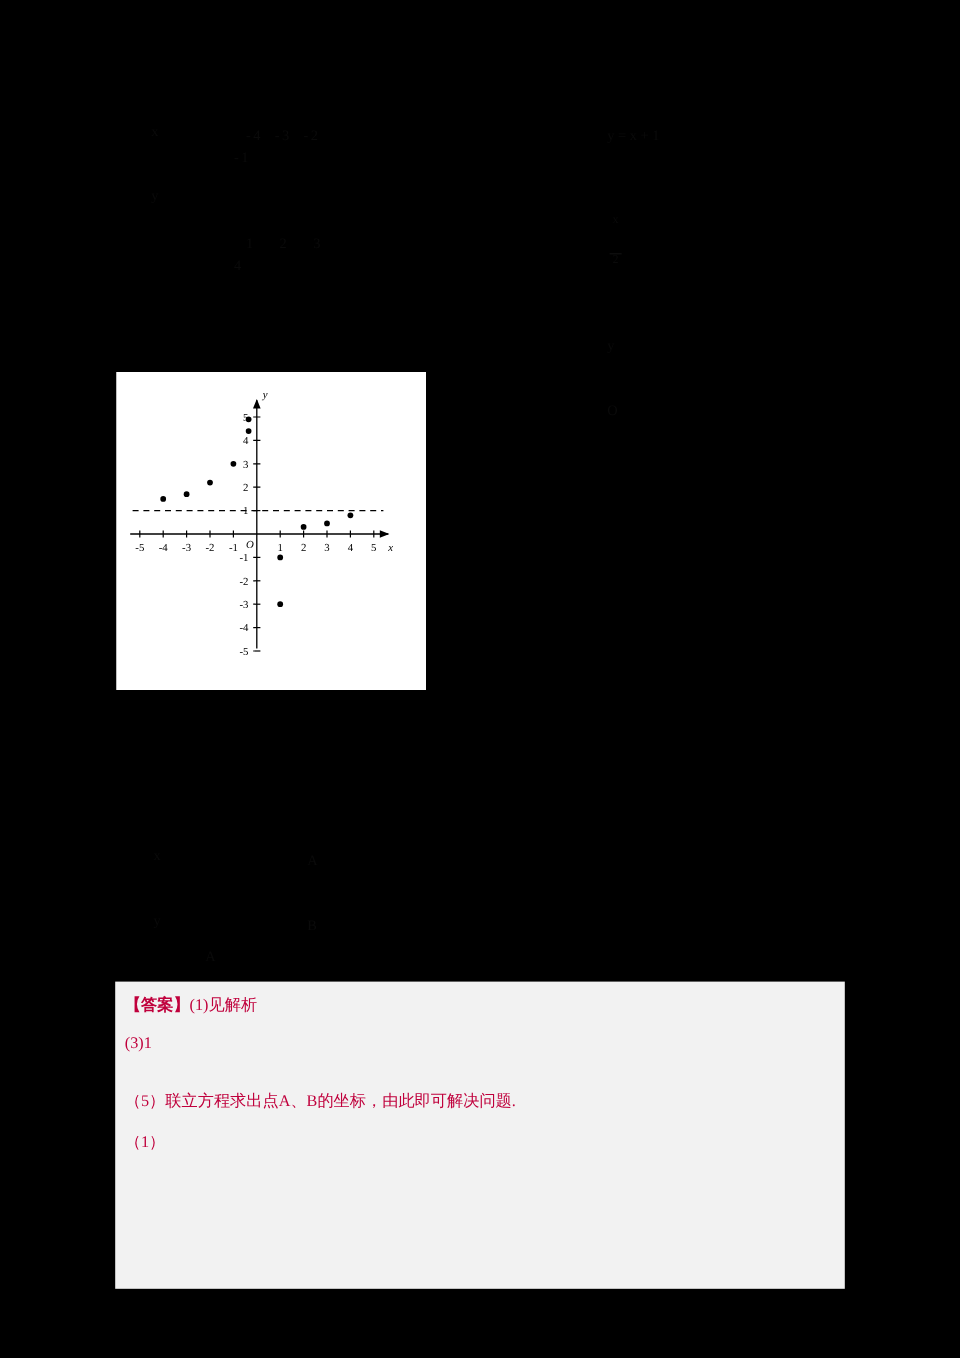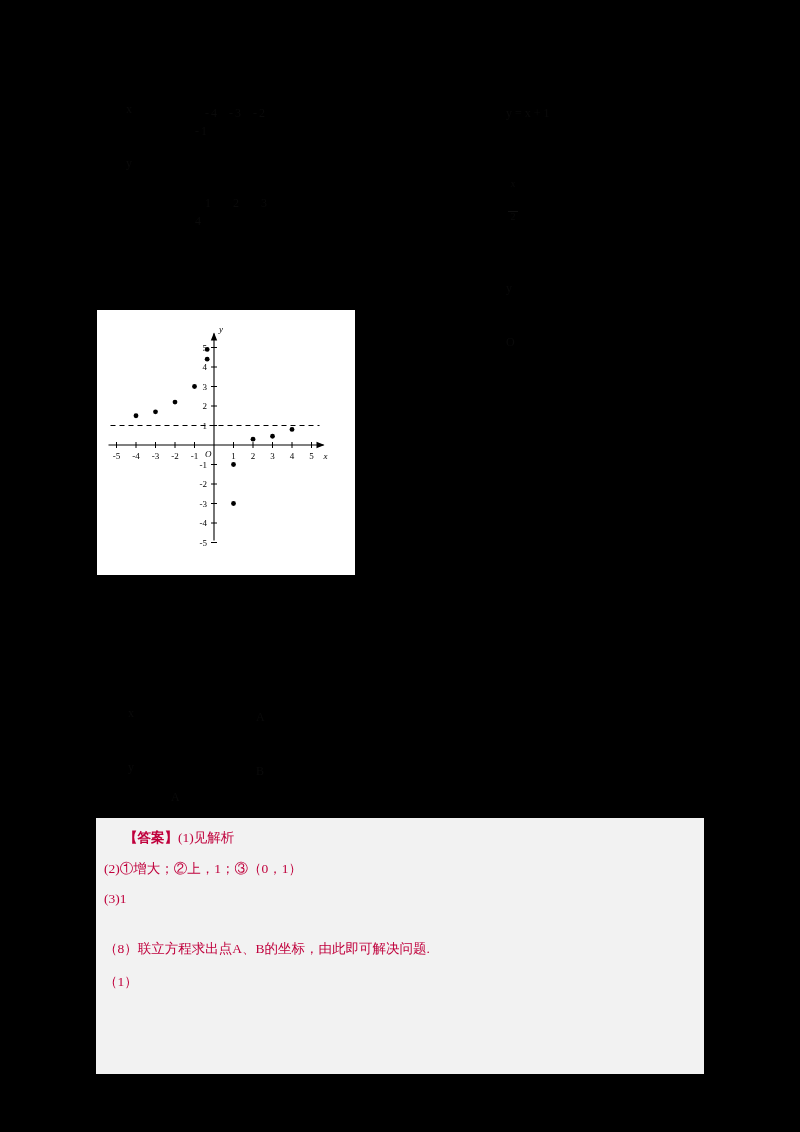--- a/index.html
+++ b/index.html
@@ -59,21 +59,21 @@
   }
   #answer-panel p {
     margin: 0 0 14px 0;
     color: #c0003c;
     font-family: "Liberation Serif", serif;
     font-size: 13.5px;
     line-height: 1.45;
   }
   #answer-panel p.tight { margin-bottom: 11px; }
   .gap-line { height: 16px; }
-  b { font-weight: bold; margin-left: 20px; }
+  b { font-weight: bold; }
 </style>
 </head>
 <body>
 
 <div class="dark-block" style="left:120px; top:82px; width:60px;">
   <span>x</span><br><br>
   <span>y</span>
 </div>
 
 <div class="dark-block" style="left:195px; top:86px; width:80px; letter-spacing:2px;">
@@ -166,18 +166,17 @@
   <span>A</span><br><br>
   <span>B</span>
 </div>
 <div class="dark-block" style="left:165px; top:770px; width:60px;">
   <span>A</span><br>
   <span>B</span>
 </div>
 
 <div id="answer-panel">
   <p class="tight"><b>【答案】</b><span>(1)见解析</span></p>
-  <p class="tight">(2)①增大；②上，1；③（0，1）</p>
   <p>(3)1</p>
   <div class="gap-line"></div>
-  <p>（8）联立方程求出点A、B的坐标，由此即可解决问题.</p>
+  <p>（5）联立方程求出点A、B的坐标，由此即可解决问题.</p>
   <p>（1）</p>
 </div>
 
 </body></html>

